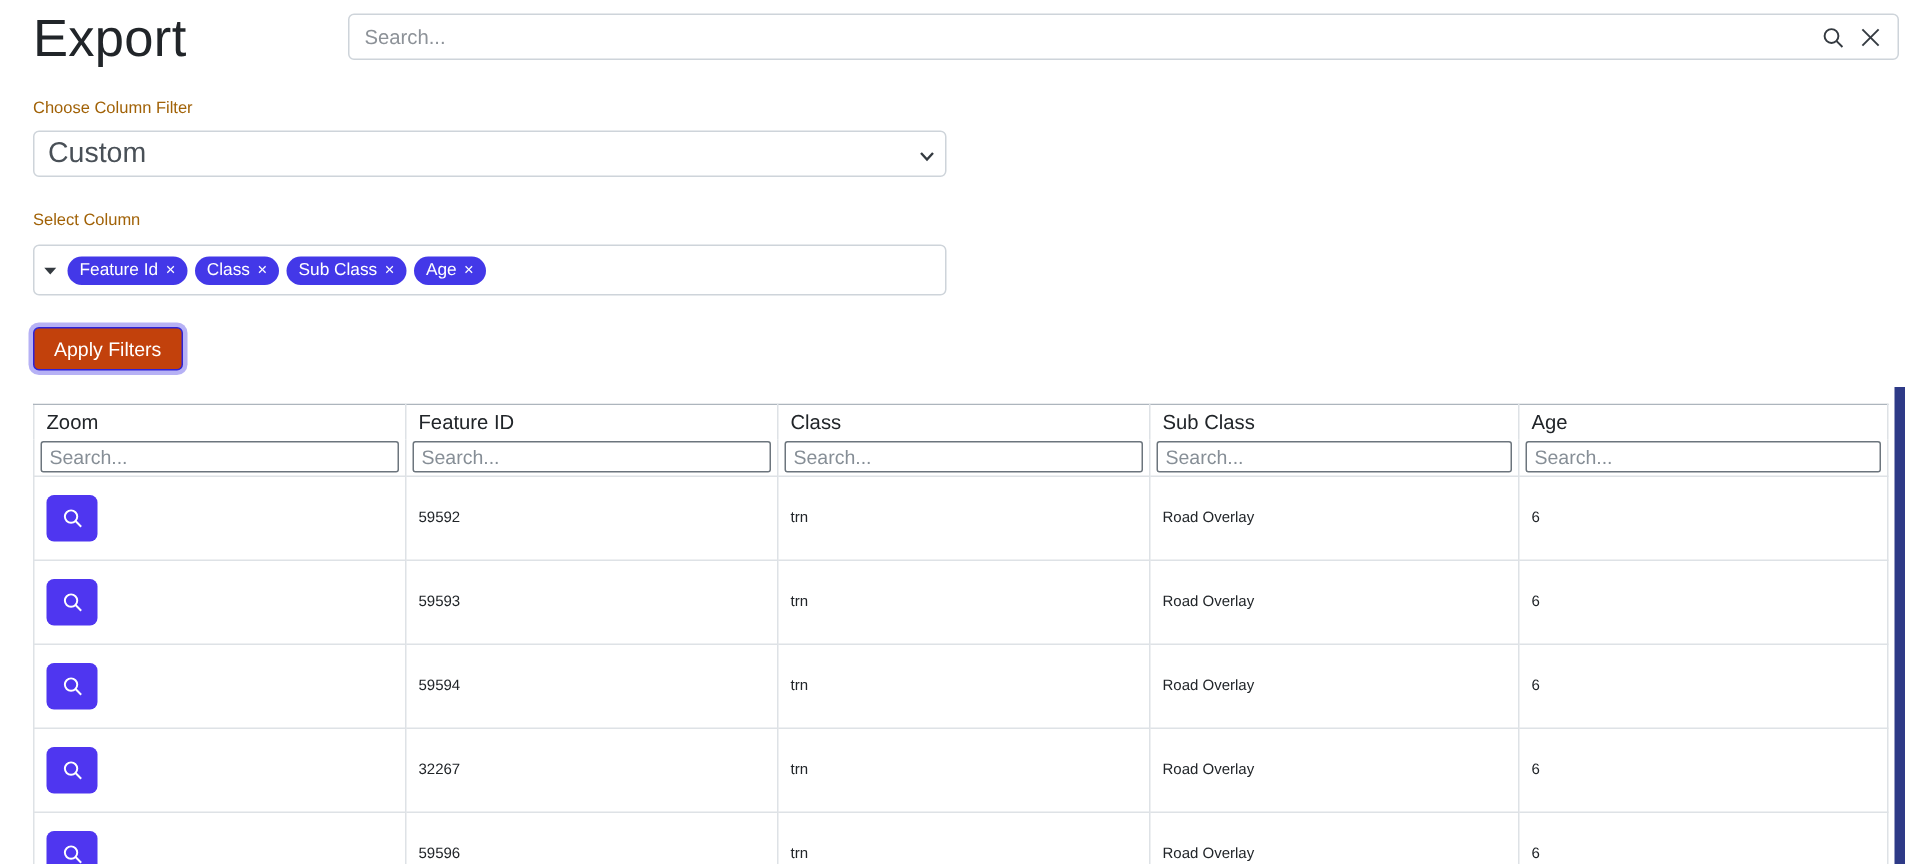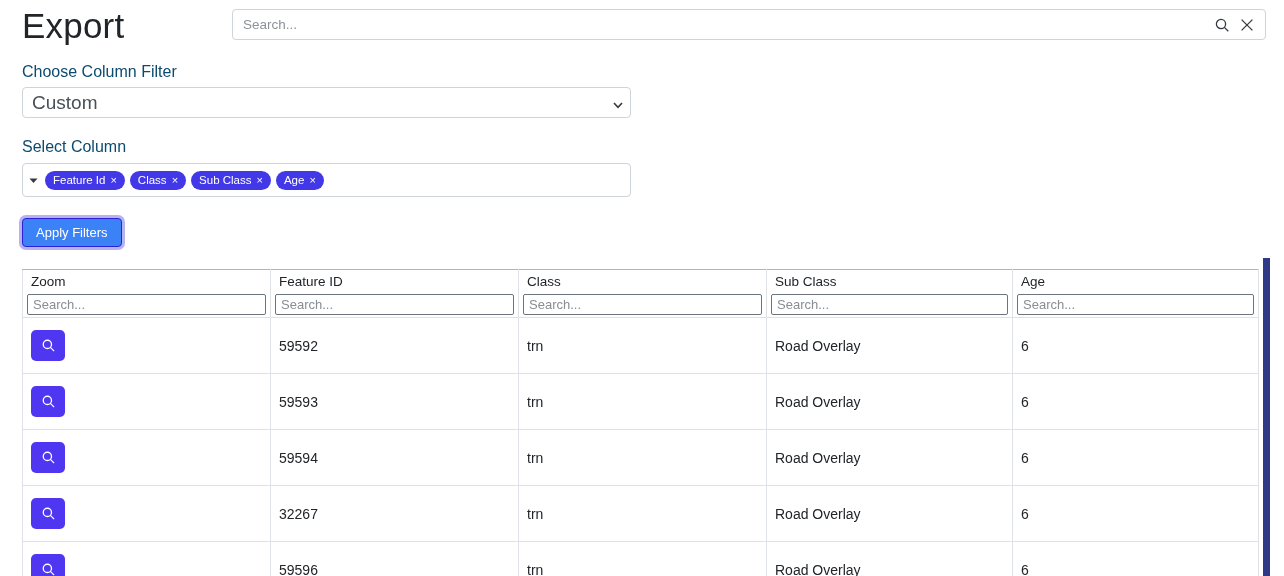--- a/index.html
+++ b/index.html
@@ -37,21 +37,21 @@
   .search-input::placeholder { color: #8d9298; }
   .search-actions { display: flex; align-items: center; gap: 7px; padding-right: 9px; }
   .ic-btn {
     width: 18px; height: 18px; display: inline-flex; align-items: center;
     justify-content: center; cursor: pointer; color: #343a40;
   }
   .ic-btn svg { display: block; }
 
   
   .label {
-    position: absolute; font-size: 16px; color: #0c4a6e; line-height: 16px;
+    position: absolute; font-size: 11px; color: #a16207; line-height: 16px;
   }
   .lbl-colfilter { left: 22px; top: 64px; }
   .lbl-selcols  { left: 22px; top: 139px; }
 
   .select-box {
     position: absolute; left: 22px; top: 87px;
     width: 609px; height: 31px;
     border: 1px solid #ced4da; border-radius: 4px;
     background: #fff;
     font-size: 19px; color: #495057;
@@ -81,21 +81,21 @@
     background: #4338e8; color: #fff;
     border-radius: 11px; height: 19px;
     padding: 0 8px; font-size: 11.5px; line-height: 19px;
     white-space: nowrap; cursor: default;
   }
   .chip .chip-x { font-size: 11px; line-height: 1; cursor: pointer; }
 
   .apply-btn {
     position: absolute; left: 22px; top: 218px;
     height: 29px; padding: 0 13px;
-    background: #3b82f6; color: #fff;
+    background: #c2410c; color: #fff;
     border: 1px solid #2d21d6; border-radius: 4px;
     font-size: 13px; font-family: "Liberation Sans", sans-serif;
     cursor: pointer;
     box-shadow: 0 0 0 3px rgba(110,100,235,0.5);
   }
 
   
   .table-wrap {
     position: absolute; left: 22px; top: 269px;
     width: 1240px; height: 389px;
@@ -125,21 +125,21 @@
   .col-search {
     width: 100%; height: 21px;
     border: 1px solid #6c757d; border-radius: 2px;
     background: #fff; outline: none;
     font-size: 13px; color: #495057; padding: 0 5px;
     font-family: "Liberation Sans", sans-serif;
   }
   .col-search::placeholder { color: #868e96; }
 
   table.grid td.cell {
-    height: 56px; font-size: 14px; color: #212529; padding: 0 0 0 8px;
+    height: 56px; font-size: 10px; color: #212529; padding: 0 0 0 8px;
   }
   td.cell.zoomcell { padding-left: 11px; }
   .zoom-btn {
     width: 34px; height: 31px;
     background: #4f36f0; border: none; border-radius: 5px;
     display: inline-flex; align-items: center; justify-content: center;
     cursor: pointer; color: #fff;
   }
   .zoom-btn svg { display: block; }
 

